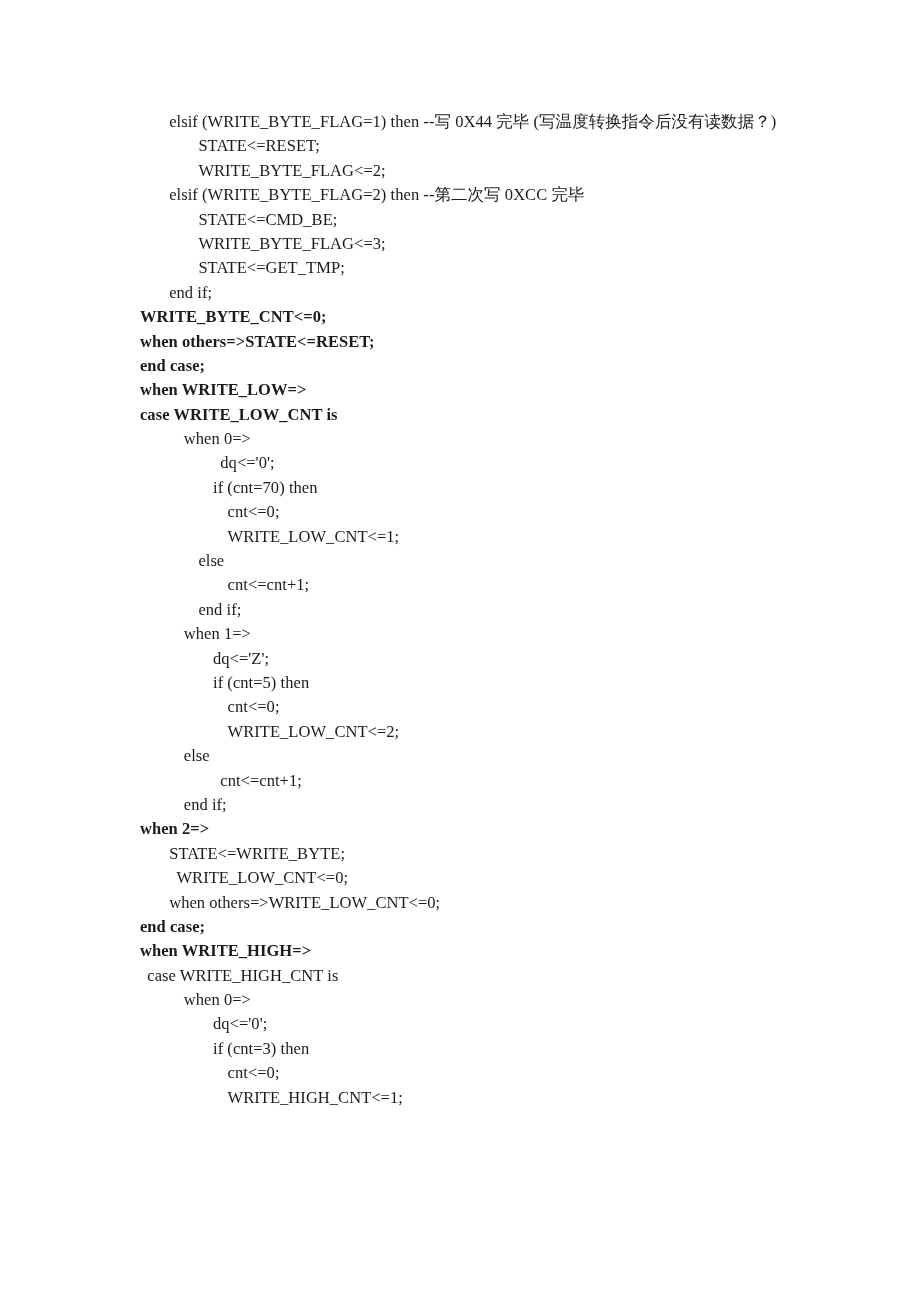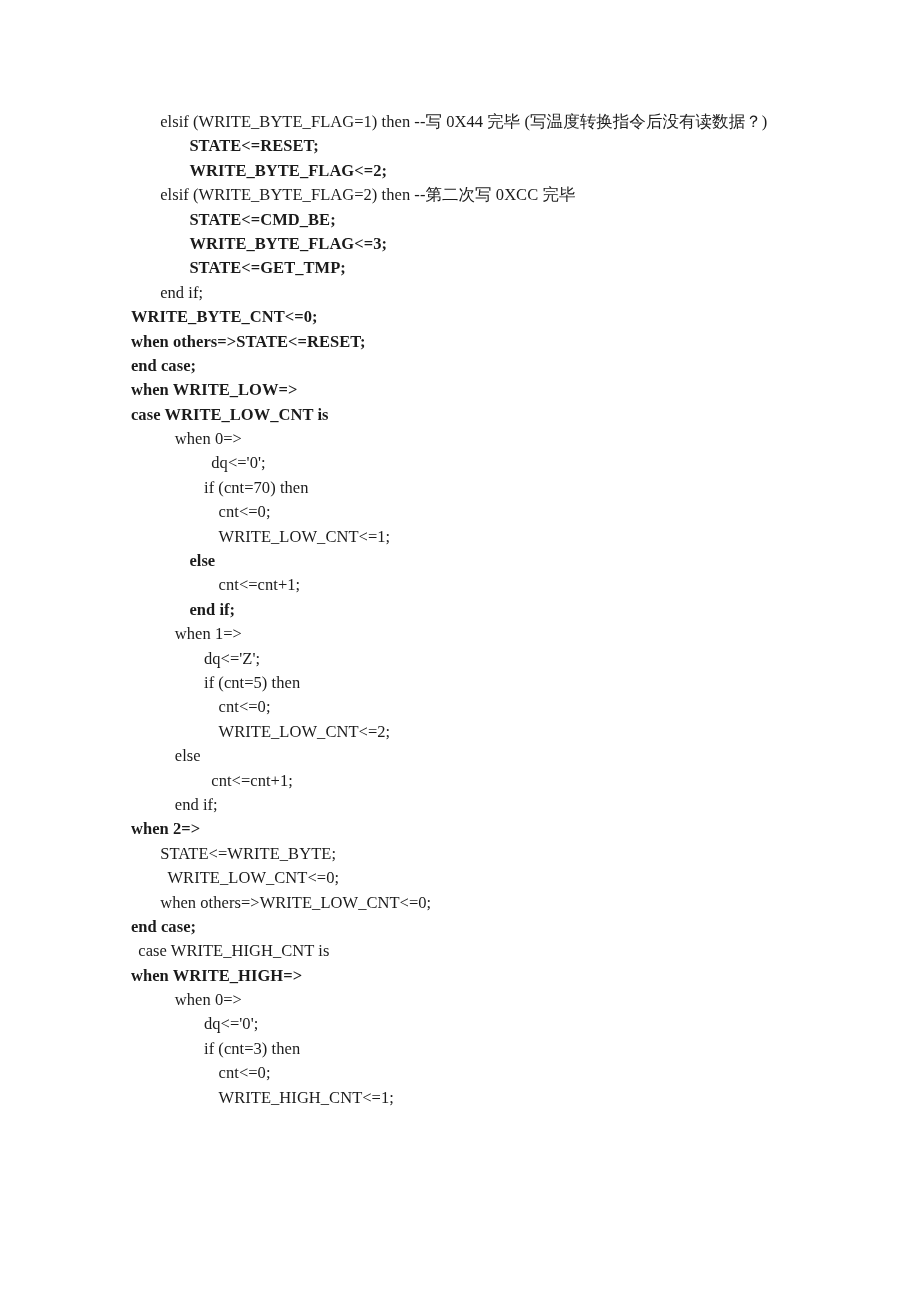--- a/index.html
+++ b/index.html
@@ -14,38 +14,38 @@
   .page {
     position: relative;
     width: 920px;
     height: 1302px;
     background: #ffffff;
     overflow: hidden;
     box-sizing: border-box;
   }
   .code-block {
     position: absolute;
-    left: 131px;
+    left: 140px;
     top: 110px;
     width: 700px;
   }
   .code-line {
     height: 24.4px;
     line-height: 24.4px;
     font-size: 16.5px;
     color: #1b1b1b;
     white-space: pre;
     letter-spacing: 0.05px;
     font-family: "Liberation Serif", "DejaVu Serif", serif;
   }
   
   .i0  { padding-left: 0px; font-weight: bold; }
   .i2  { padding-left: 29.2px; }
   .i3  { padding-left: 43.8px; }
-  .i4  { padding-left: 58.4px; font-weight: bold; }
+  .i4  { padding-left: 58.4px; }
   .i5  { padding-left: 73.0px; }
   .i6  { padding-left: 87.6px; }
   .ihalf { padding-left: 7.3px; }
   .i2half { padding-left: 36.5px; }
   .i5half { padding-left: 80.3px; }
 </style>
 </head>
 <body>
 
 <div class="page">
@@ -77,21 +77,21 @@
       <div class="code-line i6">cnt&lt;=0;</div>
       <div class="code-line i6">WRITE_LOW_CNT&lt;=2;</div>
       <div class="code-line i3">else</div>
       <div class="code-line i5half">cnt&lt;=cnt+1;</div>
       <div class="code-line i3">end if;</div>
       <div class="code-line i0">when 2=&gt;</div>
       <div class="code-line i2">STATE&lt;=WRITE_BYTE;</div>
       <div class="code-line i2half">WRITE_LOW_CNT&lt;=0;</div>
       <div class="code-line i2">when others=&gt;WRITE_LOW_CNT&lt;=0;</div>
       <div class="code-line i0">end case;</div>
+      <div class="code-line i0">when WRITE_HIGH=&gt;</div>
       <div class="code-line ihalf">case WRITE_HIGH_CNT is</div>
-      <div class="code-line i0">when WRITE_HIGH=&gt;</div>
       <div class="code-line i3">when 0=&gt;</div>
       <div class="code-line i5">dq&lt;='0';</div>
       <div class="code-line i5">if (cnt=3) then</div>
       <div class="code-line i6">cnt&lt;=0;</div>
       <div class="code-line i6">WRITE_HIGH_CNT&lt;=1;</div>
     </div>
 </div>
 
 </body></html>

